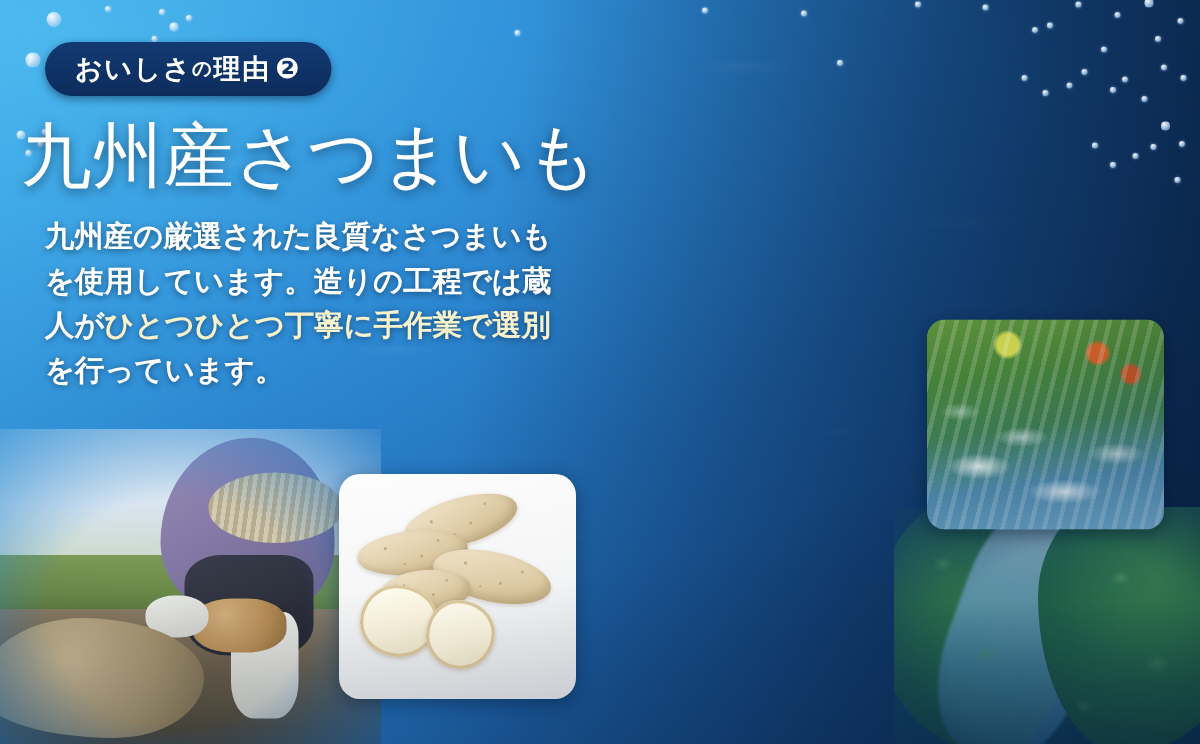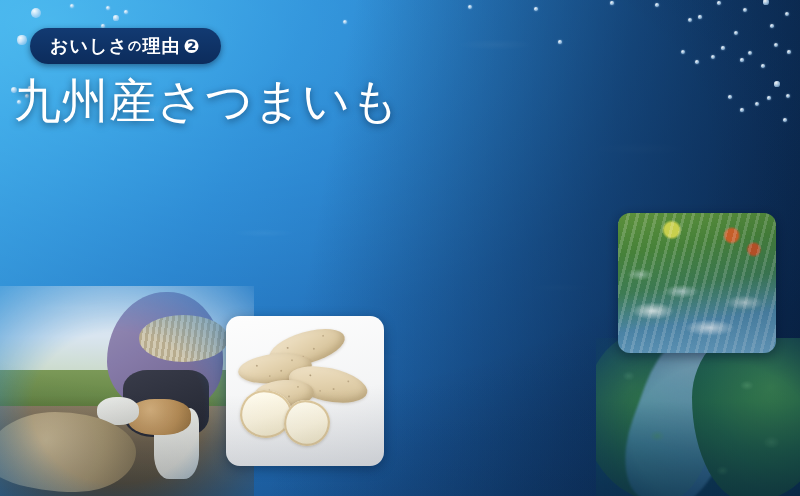--- a/index.html
+++ b/index.html
@@ -206,21 +206,21 @@
     box-shadow:0 2px 6px rgba(2,14,36,.45);
   }
   .badge .small { font-size:13px; }
   .badge .num   { font-size:19px; margin-left:3px; }
 
   .badge-2 { left:30px;  top:28px; }
 
   .headline {
     position:absolute;
     color:#ffffff;
-    font-family:Liberation Mono, monospace;
+    font-family:Liberation Serif, serif;
     font-weight:400;
     letter-spacing:.01em;
     text-shadow:0 2px 7px rgba(4,20,44,.55);
     line-height:1.08;
     white-space:nowrap;
   }
   .headline-left  { left:14px;  top:80px; font-size:47px; }
 
   .body {
     position:absolute;
@@ -335,20 +335,23 @@
 
     <div class="badge badge-2">
       <span>おいしさ</span>
         <span class="small">の</span>
         <span>理由</span>
         <span class="num">❷</span>
     </div>
 
     <h2 class="headline headline-left">九州産さつまいも</h2>
 
+    <p class="body body-left">
+      <span>九州産の厳選された良質なさつまいもを使用しています。造りの工程では蔵人が</span><span class="hl">ひとつひとつ丁寧に手作業で選別</span><span>を行っています。</span>
+    </p>
   </div>
 
   <div class="panel panel-right">
 
     
 
     
 
     
   </div>

